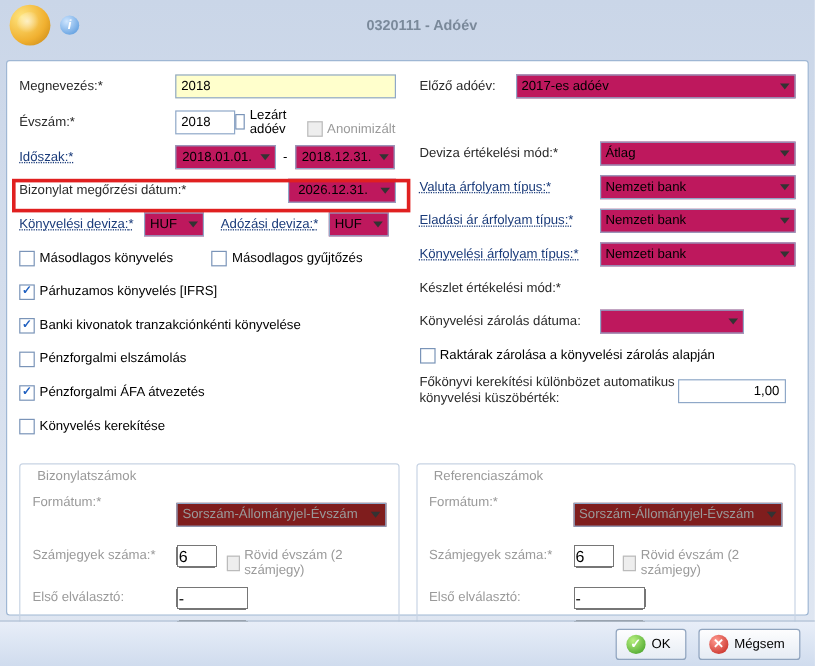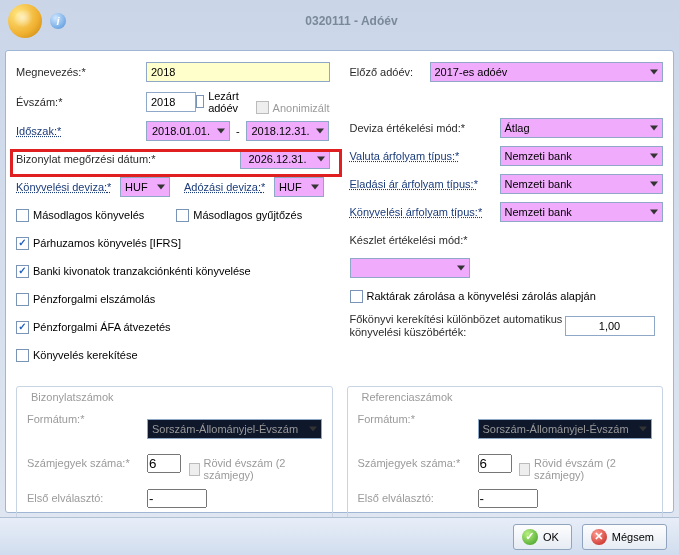--- a/index.html
+++ b/index.html
@@ -11,32 +11,32 @@
 .title { flex: 1; text-align: center; color: #7a899a; font-size: 12px; font-weight: bold; margin-right: 50px; }
 .form { position: absolute; left: 5px; top: 50px; right: 5px; bottom: 42px; background: #fff; border: 1px solid #9fb7d4; border-radius: 3px; padding: 10px 10px 6px 10px; }
 .form-inner { display: flex; gap: 20px; }
 .col { flex: 1; min-width: 0; }
 .row { display: flex; align-items: center; margin-bottom: 6px; min-height: 22px; }
 .lbl { width: 130px; flex-shrink: 0; color: #2a2a2a; }
 .lbl.req::after { content: "*"; }
 .lbl.link { color: #1a3b7a; text-decoration: underline dotted; cursor: pointer; }
 .inp { height: 20px; border: 1px solid #8fa8c8; padding: 1px 4px; font-family: inherit; font-size: 11px; background: #fff; }
 .inp.yellow { background: #ffffcc; }
-.sel { height: 20px; border: 1px solid #8fa8c8; background: #f0abfc; font-family: inherit; font-size: 11px; padding: 0 18px 0 4px; position: relative; display: flex; align-items: center; cursor: pointer; }
+.sel { height: 20px; border: 1px solid #8fa8c8; background: #be185d; font-family: inherit; font-size: 11px; padding: 0 18px 0 4px; position: relative; display: flex; align-items: center; cursor: pointer; }
 .sel::after { content: ""; position: absolute; right: 4px; top: 50%; transform: translateY(-50%); border-left: 4px solid transparent; border-right: 4px solid transparent; border-top: 5px solid #333; }
 .chk { display: flex; align-items: center; gap: 4px; margin-right: 12px; cursor: pointer; }
 .chkbox { width: 13px; height: 13px; border: 1px solid #7a94b8; background: #fff; display: inline-flex; align-items: center; justify-content: center; font-size: 10px; color: #2060c0; }
 .chkbox.checked::before { content: "✓"; font-weight: bold; line-height: 1; }
 .chkbox.disabled { background: #eee; border-color: #bbb; }
 .disabled-text { color: #9a9a9a; margin-top: 12px; }
 .dateinp { width: 90px; justify-content: center; }
 .highlight { position: absolute; left: 4px; top: 98px; width: 332px; height: 28px; border: 3px solid #e02020; pointer-events: none; }
 .group { position: relative; border: 1px solid #c8d4e4; border-radius: 3px; margin-top: 14px; padding: 12px 10px 8px 10px; }
 .group.dim .lbl, .group.dim .inp, .group.dim .sel, .group.dim span { color: #9a9a9a !important; }
-.group.dim .inp, .group.dim .sel { background: #0f172a; pointer-events: none; margin-top: 20px; }
+.group.dim .inp, .group.dim .sel { background: #7f1d1d; pointer-events: none; margin-top: 20px; }
 .gtitle { position: absolute; top: -8px; left: 10px; background: #fff; padding: 0 4px; font-size: 11px; }
 .minta { border: 1px solid #c8d4e4; padding: 4px 8px; font-weight: bold; font-size: 17px; font-family: 'Arial Black', Arial; letter-spacing: 0.5px; }
 .footer { position: absolute; left: 0; right: 0; bottom: 0; height: 38px; background: linear-gradient(to bottom, #e8eef8, #d0dcee); border-top: 1px solid #b0c0d4; display: flex; justify-content: flex-end; align-items: center; padding-right: 12px; gap: 10px; }
 .btn { height: 26px; padding: 0 12px 0 8px; border: 1px solid #90a4be; border-radius: 3px; background: linear-gradient(to bottom, #fdfdfe, #e6ecf4); display: flex; align-items: center; gap: 5px; cursor: pointer; font-size: 11px; }
 .bicon { width: 16px; height: 16px; border-radius: 50%; display: flex; align-items: center; justify-content: center; color: #fff; font-size: 11px; font-weight: bold; }
 .bicon.ok { background: radial-gradient(circle at 35% 30%, #b8f080, #3a9a20); }
 .bicon.cancel { background: radial-gradient(circle at 35% 30%, #ff9a90, #c02018); }
 .groups { display: flex; gap: 14px; }
 .groups .group { flex: 1; }
 .small-lbl { width: 120px; }
@@ -171,33 +171,34 @@
       <div class="row">
         <span class="lbl req link" style="width:150px">Könyvelési árfolyam típus:</span>
         <div class="sel" style="flex:1">
             <span>Nemzeti bank</span>
           </div>
       </div>
       <div class="row">
         <span class="lbl req" style="width:150px">Készlet értékelési mód:</span>
       </div>
       <div class="row">
+        <span class="lbl" style="width:150px">Könyvelési zárolás dátuma:</span>
         <div class="sel" style="width:120px">
             <span></span>
           </div>
       </div>
       <div class="row">
           <label class="chk">
             <span class="chkbox"></span>
             <span>Raktárak zárolása a könyvelési zárolás alapján</span>
           </label>
         </div>
       <div class="row">
         <span class="lbl" style="width:215px;line-height:1.2">Főkönyvi kerekítési különbözet automatikus könyvelési küszöbérték:</span>
-        <input class="inp" style="width: 90px; text-align: center;" value="1,00">
+        <input class="inp" style="width: 90px; text-align: right;" value="1,00">
       </div>
     </div>
   </div>
 
   <div class="highlight"></div>
 
   <div class="groups">
     <div class="group dim">
       <div class="gtitle disabled-text">Bizonylatszámok</div>
       <div class="row">

